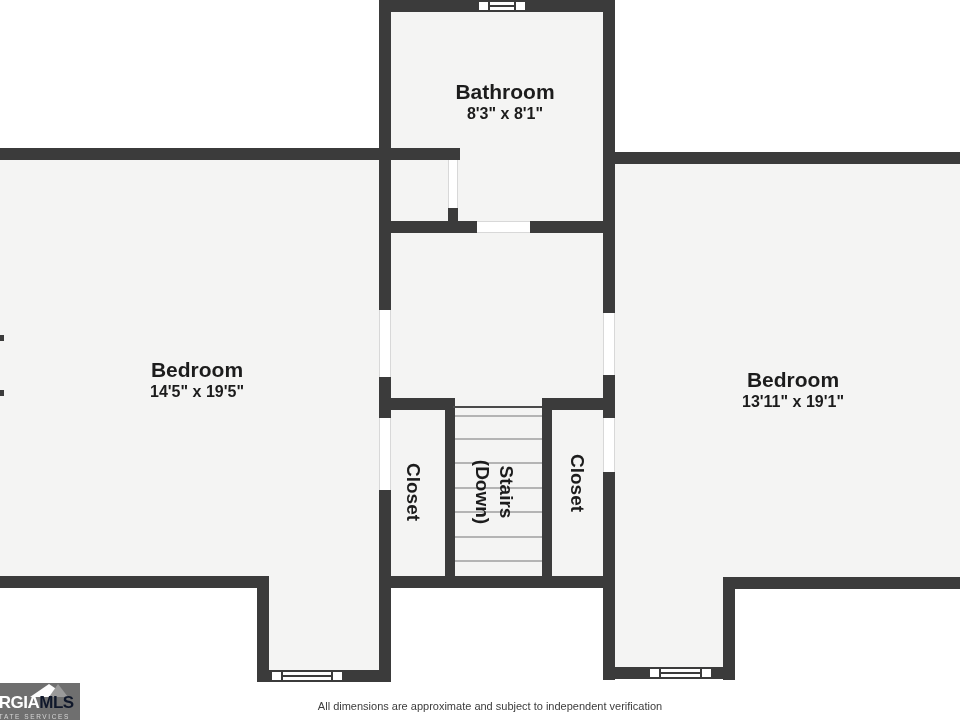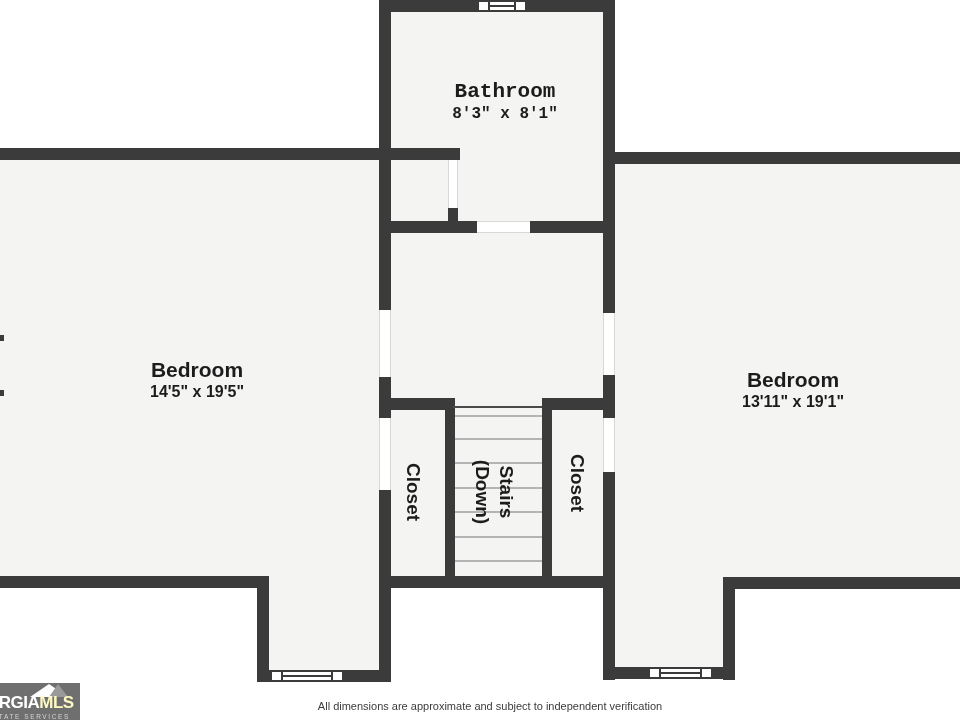--- a/index.html
+++ b/index.html
@@ -25,21 +25,21 @@
   .room-dims{font-size:16px;font-weight:bold;line-height:22px;}
   .rot{transform:rotate(90deg);transform-origin:center center;font-size:19px;font-weight:bold;line-height:24px;}
 
   #watermark{position:absolute;left:-14px;top:683px;width:94px;height:45px;background:#6f6f6f;overflow:hidden;}
   #wm-roof{position:absolute;left:44px;top:1px;width:0;height:0;
            border-left:19px solid transparent;border-right:19px solid transparent;border-bottom:13px solid #fdfdfd;}
   #wm-roof2{position:absolute;left:63px;top:1px;width:0;height:0;
            border-left:9px solid transparent;border-right:10px solid transparent;border-bottom:13px solid #9a9a9a;}
   #wm-text{position:absolute;left:0;top:12px;width:94px;text-align:left;line-height:16px;white-space:nowrap;}
   .wm-main{font-size:17px;font-weight:bold;color:#ffffff;letter-spacing:-0.5px;}
-  .wm-mls{color:#fef9c3;}
+  .wm-mls{color:#0f172a;}
   #wm-sub{position:absolute;left:1px;top:30px;font-size:6.5px;color:#d6d6d6;letter-spacing:1.6px;white-space:nowrap;}
 
   #disclaimer{position:absolute;left:0;top:700px;width:980px;text-align:center;
               font-size:11px;color:#3c3c3c;}
 </style>
 </head>
 <body>
 
 <div id="plan">
 
@@ -109,21 +109,21 @@
 
   <div class="threshold" style="left:453px;top:406px;width:89px;"></div>
   <div class="tread" style="left:455px;top:415px;width:87px;"></div>
   <div class="tread" style="left:455px;top:438px;width:87px;"></div>
   <div class="tread" style="left:455px;top:462px;width:87px;"></div>
   <div class="tread" style="left:455px;top:487px;width:87px;"></div>
   <div class="tread" style="left:455px;top:511px;width:87px;"></div>
   <div class="tread" style="left:455px;top:536px;width:87px;"></div>
   <div class="tread" style="left:455px;top:560px;width:87px;"></div>
 
-  <div class="label" style="left:385px;top:80px;width:240px;font-family:Liberation Mono, monospace;">
+  <div class="label" style="left:385px;top:80px;width:240px;">
     <div class="room-title">Bathroom</div>
     <div class="room-dims">8'3" x 8'1"</div>
   </div>
 
   <div class="label" style="left:77px;top:358px;width:240px;">
     <div class="room-title">Bedroom</div>
     <div class="room-dims">14'5" x 19'5"</div>
   </div>
 
   <div class="label" style="left:673px;top:368px;width:240px;">

